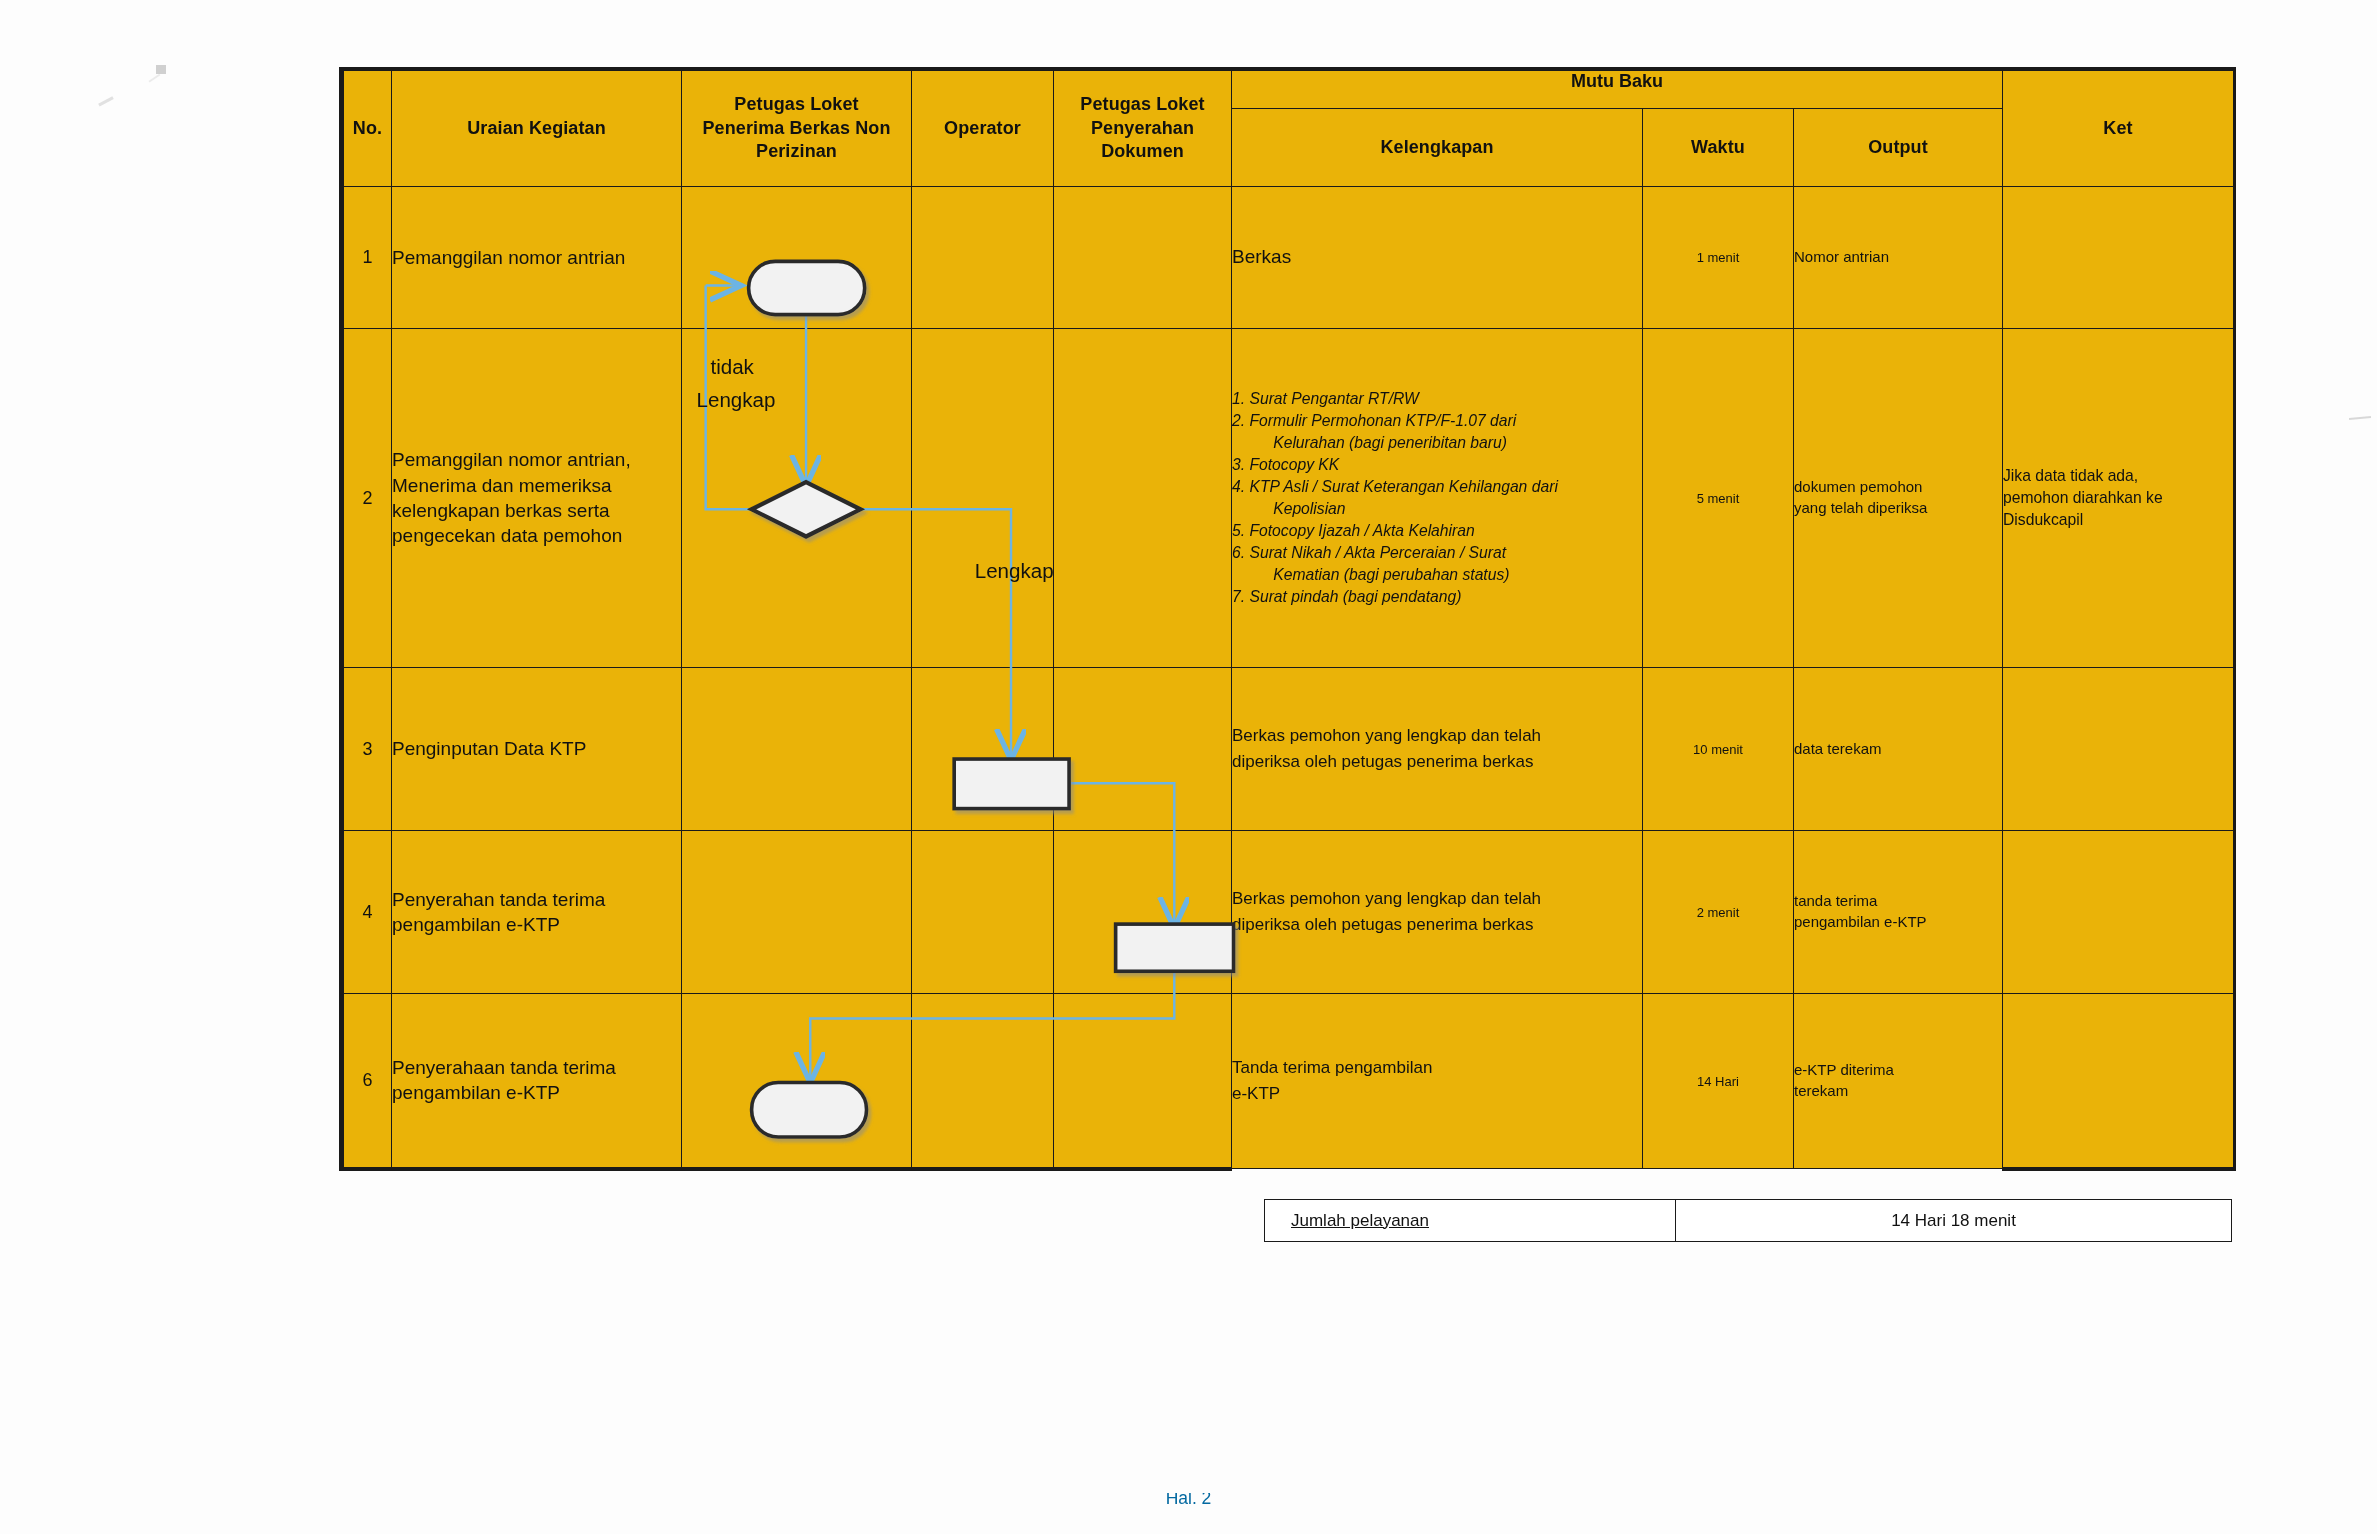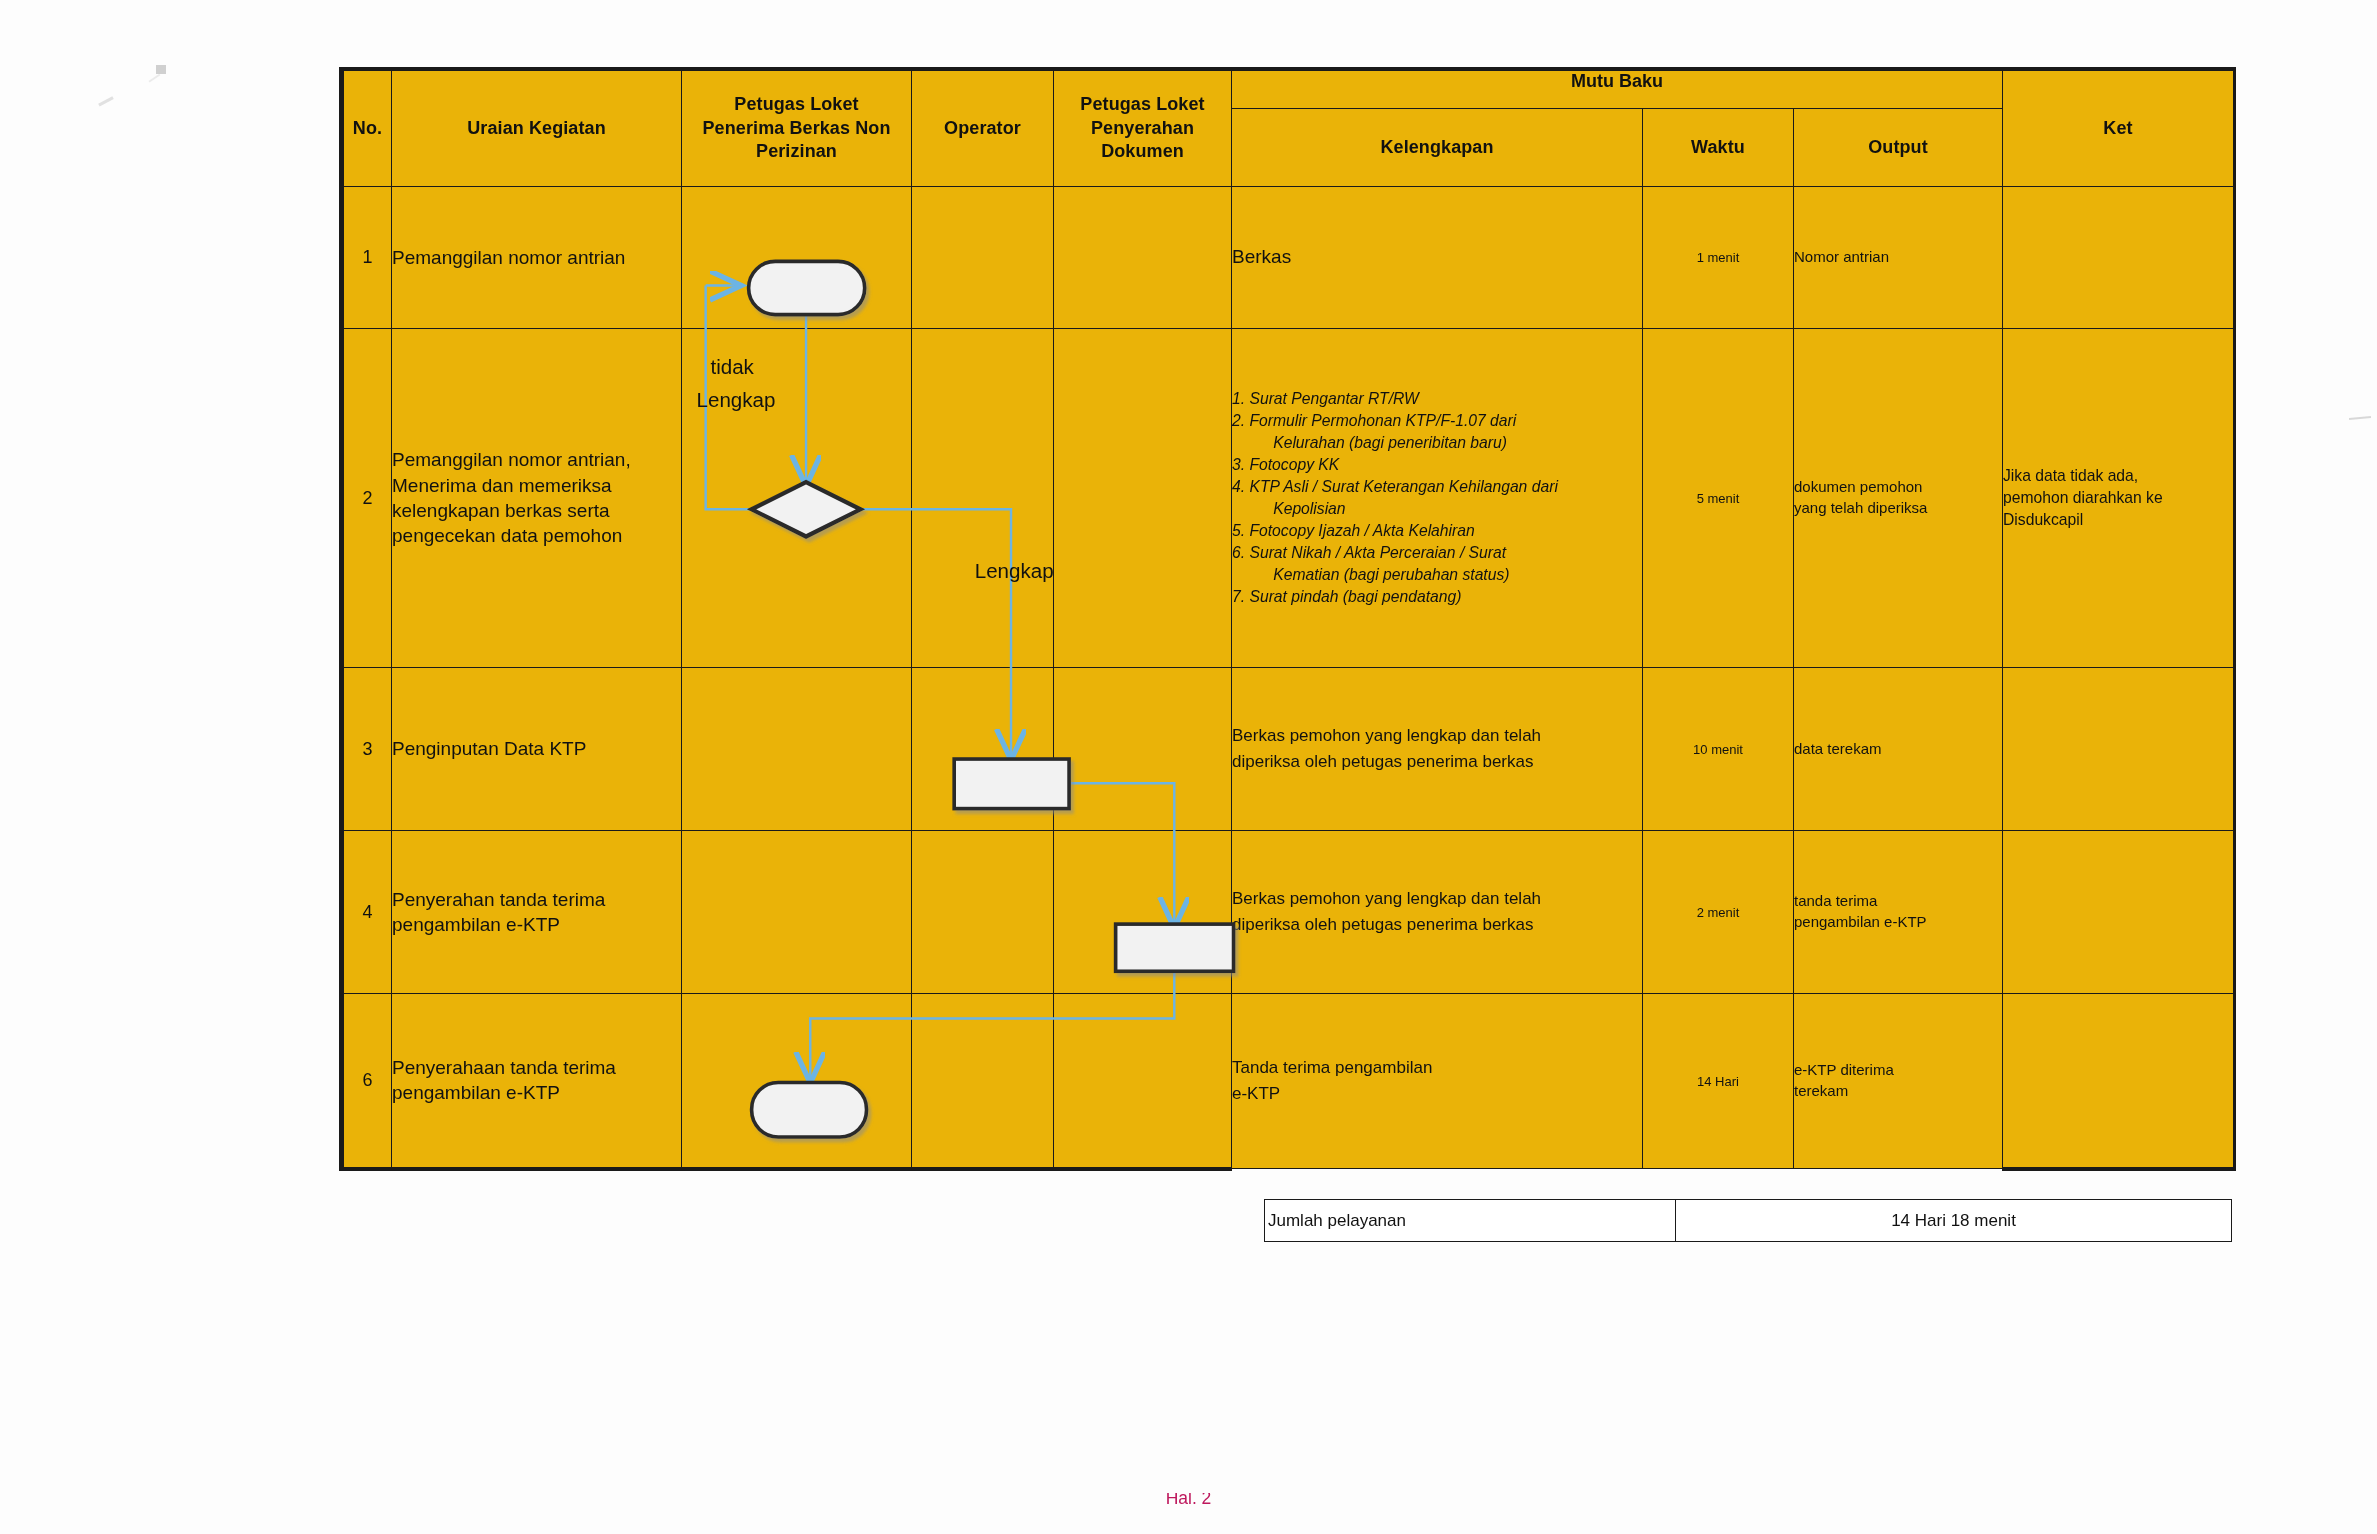--- a/index.html
+++ b/index.html
@@ -58,29 +58,29 @@
     width:968px;
     border-collapse:collapse;
     table-layout:fixed;
   }
   .sum-table td{
     border:1.8px solid #1a1a1a;
     font-size:17px;
     height:39px;
     background:#fff;
   }
-  .sum-lbl{padding-left:3px;}
+  .sum-lbl{padding-left:26px;text-decoration:underline;}
   .sum-val{text-align:center;}
 
   
   .flow{position:absolute;left:0;top:0;width:2377px;height:1535px;pointer-events:none;}
 
   .page-foot{
     position:absolute;left:0;top:1493px;width:2377px;text-align:center;
-    font-size:17.5px;color:#be185d;overflow:hidden;height:15.7px;
+    font-size:17.5px;color:#0369a1;overflow:hidden;height:15.7px;
   }
   .page-foot span{display:inline-block;transform:translateY(-5.4px);}
 
   .fold{position:absolute;right:6px;top:417px;width:22px;height:1.8px;background:#d8d8d8;transform:rotate(-5deg);}
 </style>
 </head>
 <body>
 
 <div class="page-bg"></div>
 

